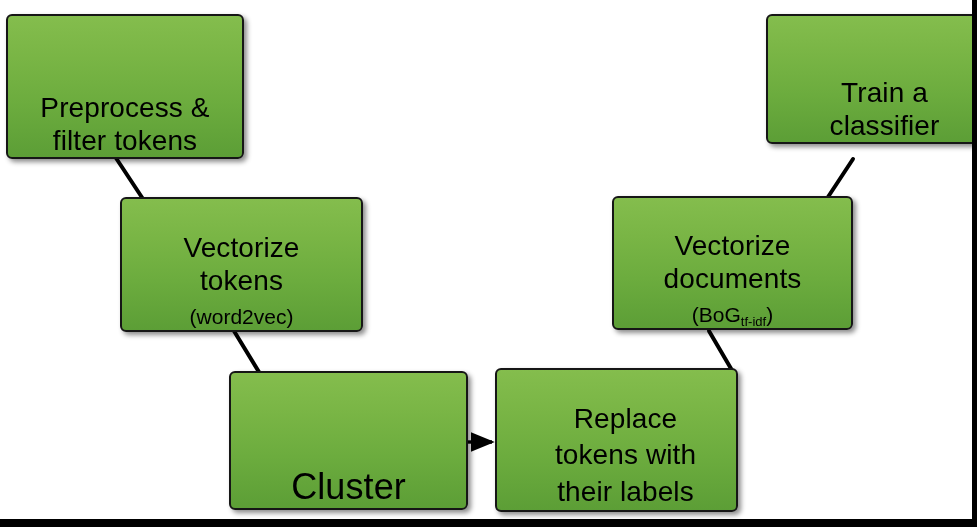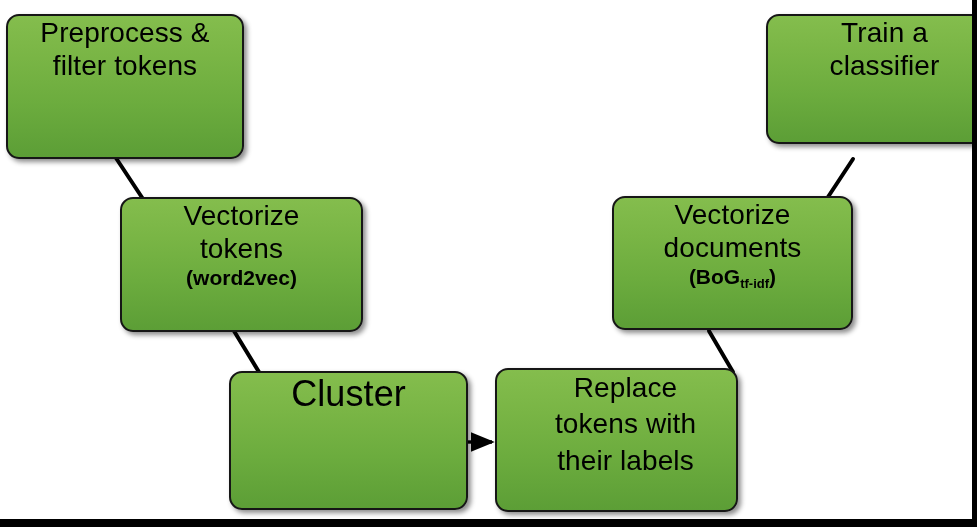--- a/index.html
+++ b/index.html
@@ -46,43 +46,43 @@
     top: 0;
     width: 977px;
     height: 527px;
     pointer-events: none;
   }
 
   .node {
     position: absolute;
     box-sizing: border-box;
     border: 2.5px solid #161616;
-    border-radius: 13px;
+    border-radius: 6px;
     background: linear-gradient(to bottom, #84bd4d 0%, #79b545 30%, #6cac3e 62%, #5c9e36 100%);
     box-shadow: 3px 3px 5px rgba(0,0,0,0.45);
     display: flex;
     flex-direction: column;
     align-items: center;
-    justify-content: flex-start;
+    justify-content: flex-end;
     text-align: center;
     color: #000000;
     line-height: 1.18;
   }
 
   .node .main {
     font-size: 28px;
     font-weight: 400;
     letter-spacing: 0.1px;
     white-space: pre-line;
   }
 
   .node .sub {
     font-size: 21px;
-    font-weight: 700;
-    margin-top: 1px;
+    font-weight: 400;
+    margin-top: 8px;
     white-space: nowrap;
   }
 
   .node .sub sub {
     font-size: 0.62em;
     vertical-align: baseline;
     position: relative;
     top: 0.30em;
   }
 

